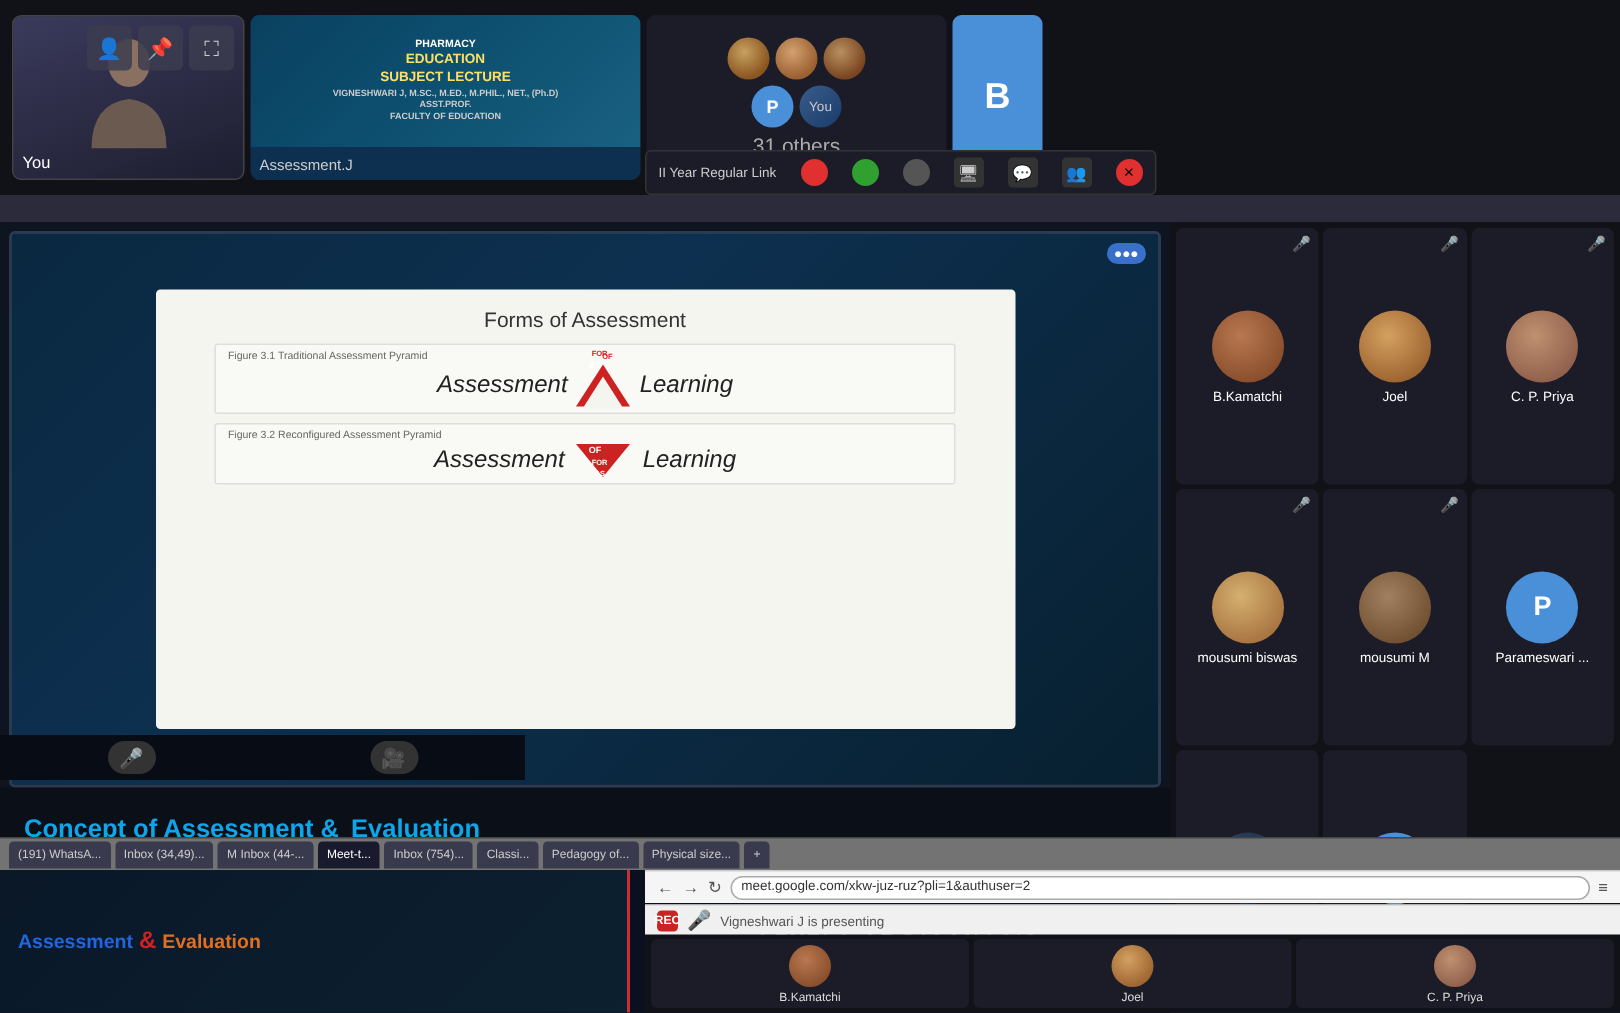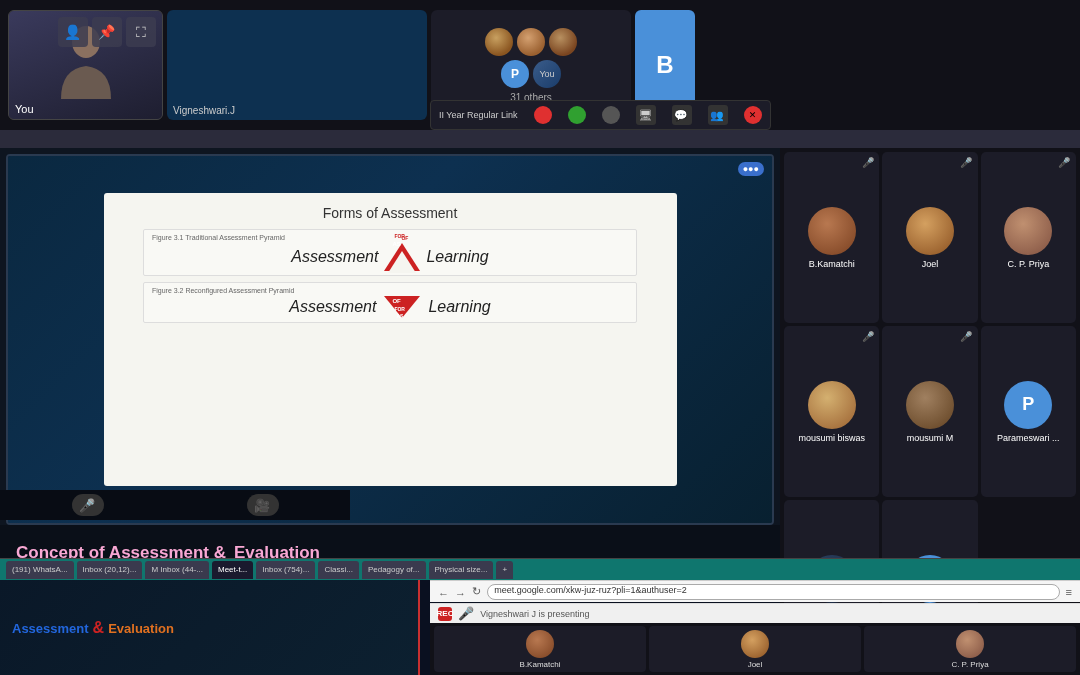--- a/index.html
+++ b/index.html
@@ -118,21 +118,21 @@
     .mini-avatar {
       width: 28px; height: 28px;
       border-radius: 50%;
       object-fit: cover;
     }
     .av-rohini { background: radial-gradient(circle at 40% 35%, #c8a060 0%, #8a5520 70%); }
     .av-gayathri { background: radial-gradient(circle at 40% 35%, #d4a070 0%, #9a6030 70%); }
     .av-amirtha { background: radial-gradient(circle at 40% 35%, #b89060 0%, #7a4520 70%); }
     .av-p { background: #4a90d9; display:flex;align-items:center;justify-content:center;color:#fff;font-size:12px;font-weight:bold; }
     .av-you { background: linear-gradient(135deg,#3a5c8a,#1a3c6a); display:flex;align-items:center;justify-content:center;color:#ccc;font-size:9px; }
-    .others-label { color: #aaa; font-size: 10px; }
+    .others-label { color: #aaa; font-size: 14px; }
     .thumb-b {
       width: 60px; height: 110px;
       background: #4a90d9;
       border-radius: 6px;
       display: flex;align-items:center;justify-content:center;
       color:#fff;font-size:24px;font-weight:bold;
       flex-shrink:0;
     }
 
     
@@ -273,21 +273,21 @@
     
     .caption-bar {
       height: 55px;
       background: #0a0f18;
       display: flex;
       align-items: center;
       padding: 0 16px;
       gap: 8px;
     }
     .caption-text {
-      color: #f9a8d4;
+      color: #0ea5e9;
       font-size: 17px;
       font-weight: bold;
       white-space: nowrap;
     }
 
     
     .bottom-strip {
       height: 95px;
       background: #080c14;
       position: relative;
@@ -385,21 +385,21 @@
     .av-pavithra { background: radial-gradient(circle at 40% 35%, #a08060, #604020); }
     .av-param { background: #4a90d9; display:flex;align-items:center;justify-content:center;color:#fff;font-size:18px;font-weight:bold; }
     .av-30others { background: linear-gradient(135deg,#2a4060,#1a2840); display:flex;align-items:center;justify-content:center; }
     .av-you2 { background: #4a90d9; display:flex;align-items:center;justify-content:center;color:#fff;font-size:18px;font-weight:bold; }
 
     
     .browser-bar {
       position: absolute;
       bottom: 95px; left: 0; right: 0;
       height: 22px;
-      background: #0f766e;
+      background: #737373;
       border-top: 1px solid #444;
       display: flex;
       align-items: center;
       padding: 1px 6px;
       gap: 3px;
       z-index: 20;
     }
     .tab-item {
       height: 18px;
       background: #3a3a4e;
@@ -536,21 +536,29 @@
     </div>
     <span class="thumb-self-label">You</span>
     <div class="thumb-self-controls">
       <div class="ctrl-btn">👤</div>
       <div class="ctrl-btn">📌</div>
       <div class="ctrl-btn">⛶</div>
     </div>
   </div>
 
   <div class="thumb-slide">
-    <span class="thumb-slide-name">Vigneshwari.J</span>
+    <div class="thumb-slide-inner">
+      <span style="font-size:7px;color:#fff;">PHARMACY</span>
+      <span style="font-size:9px;color:#ffe066;">EDUCATION</span>
+      <span style="font-size:9px;color:#ffe066;">SUBJECT LECTURE</span>
+      <span style="font-size:6px;color:#ccc;margin-top:2px;">VIGNESHWARI J, M.SC., M.ED., M.PHIL., NET., (Ph.D)</span>
+      <span style="font-size:6px;color:#ccc;">ASST.PROF.</span>
+      <span style="font-size:6px;color:#ccc;">FACULTY OF EDUCATION</span>
+    </div>
+    <span class="thumb-slide-name">Assessment.J</span>
   </div>
 
   <div class="thumb-others">
     <div class="others-row">
       <div class="mini-avatar av-rohini"></div>
       <div class="mini-avatar av-gayathri"></div>
       <div class="mini-avatar av-amirtha"></div>
     </div>
     <div class="others-row">
       <div class="mini-avatar av-p">P</div>
@@ -689,21 +697,21 @@
       <div class="part-avatar av-you2" style="display:flex;align-items:center;justify-content:center;color:#fff;font-size:18px;font-weight:bold;">B</div>
       <span class="part-name">You</span>
     </div>
 
   </div>
 
 </div>
 
 <div class="browser-bar">
   <div class="tab-item">(191) WhatsA...</div>
-  <div class="tab-item">Inbox (20,12)...</div>
+  <div class="tab-item">Inbox (34,49)...</div>
   <div class="tab-item">M Inbox (44-...</div>
   <div class="tab-item tab-active">Meet-t...</div>
   <div class="tab-item">Inbox (754)...</div>
   <div class="tab-item">Classi...</div>
   <div class="tab-item">Pedagogy of...</div>
   <div class="tab-item">Physical size...</div>
   <div class="tab-item">+</div>
 </div>
 
 <div class="addr-bar">

